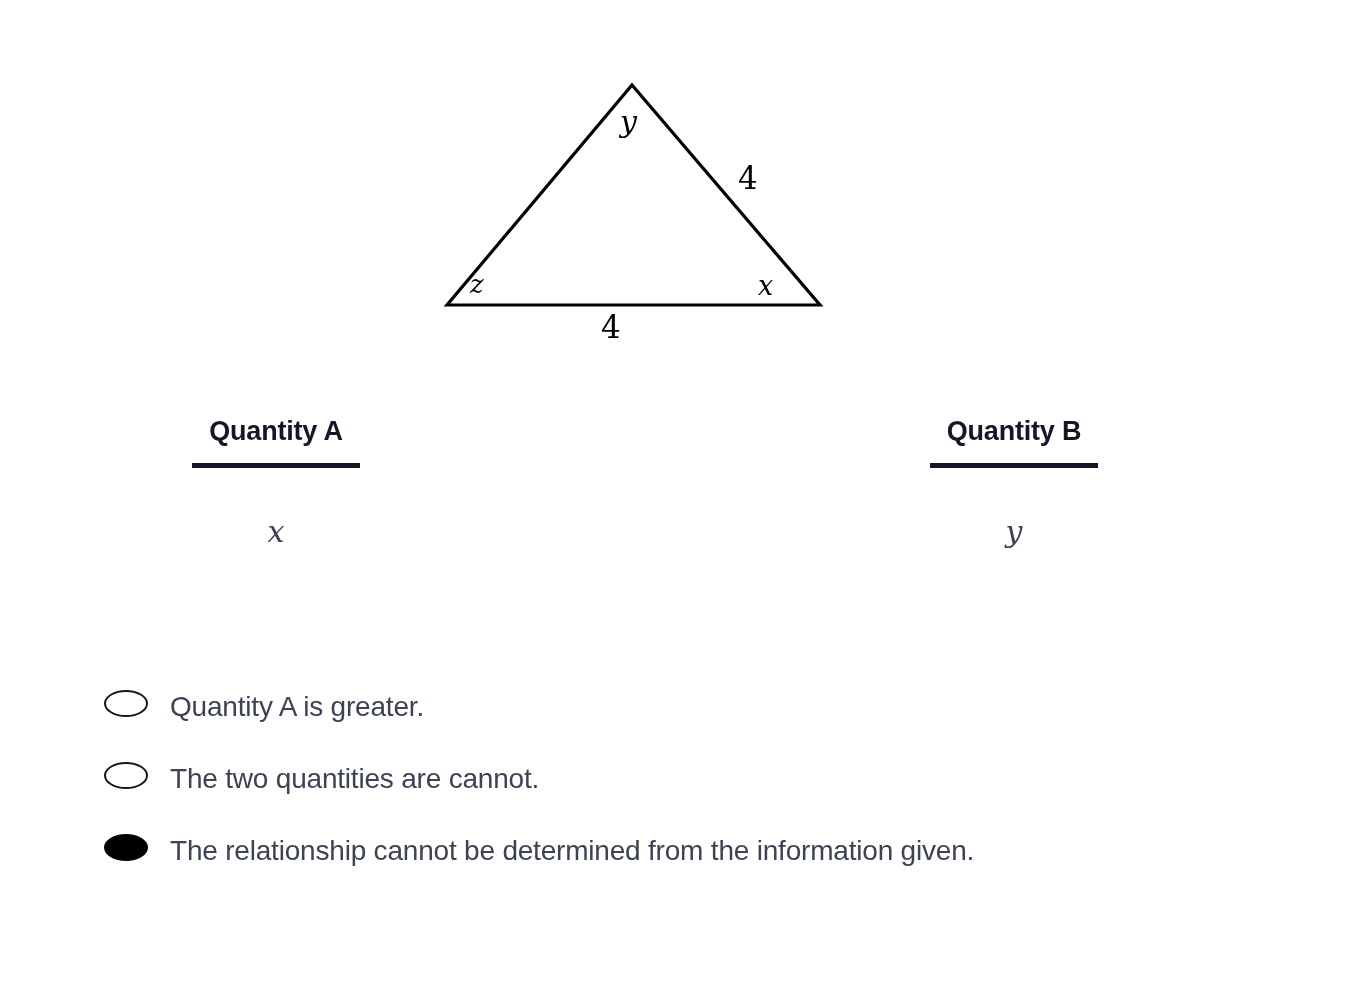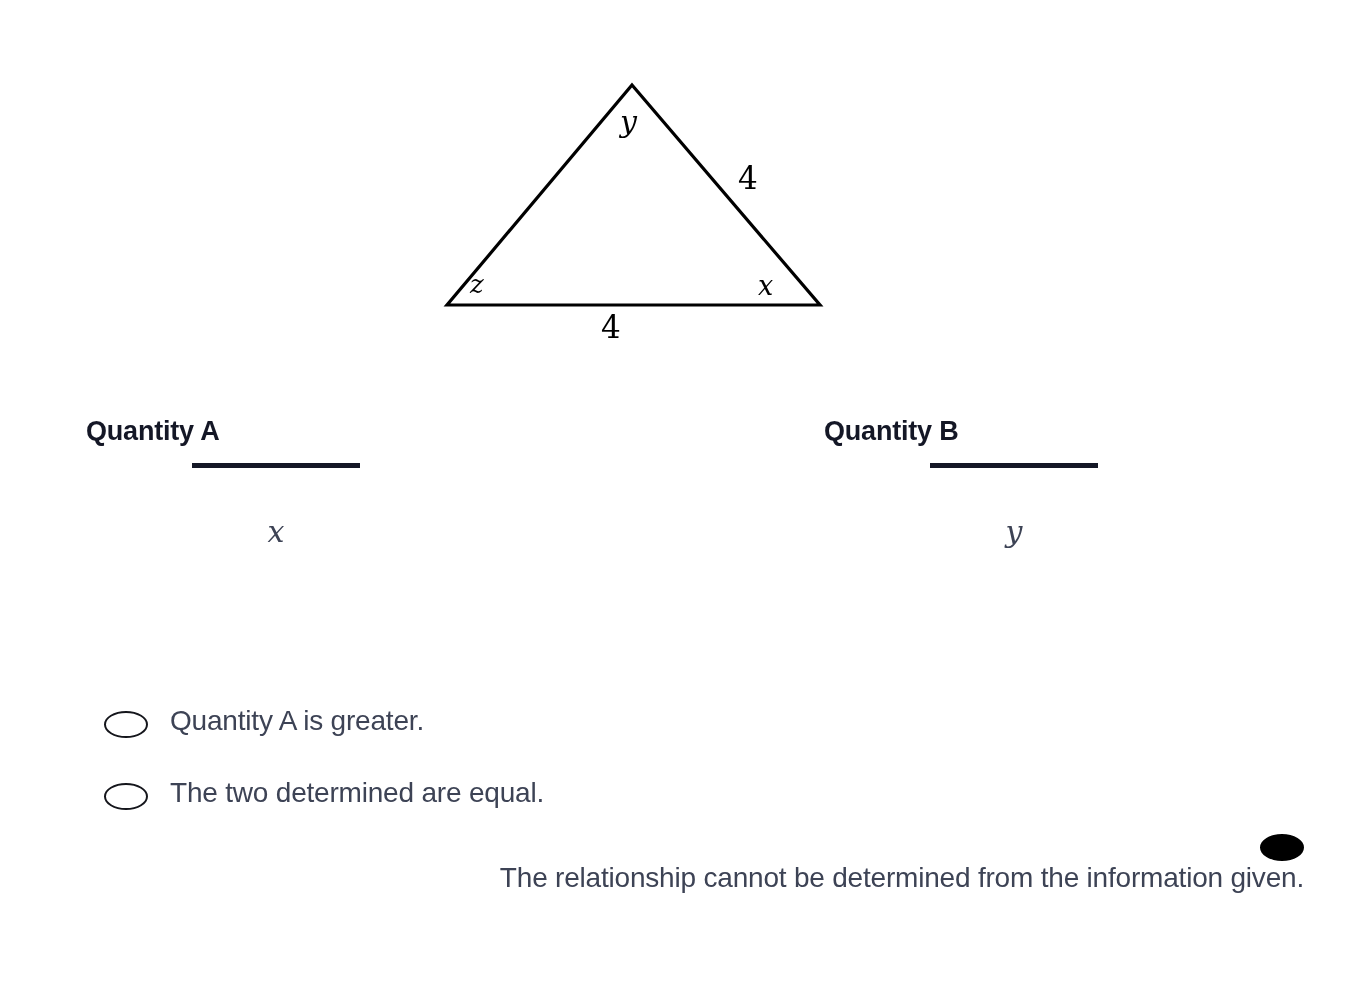--- a/index.html
+++ b/index.html
@@ -59,21 +59,21 @@
   }
   .quantity-col {
     position: absolute;
     top: 0;
     width: 380px;
   }
   #quantity-col-a { left: 86px; }
   #quantity-col-b { left: 824px; }
 
   .quantity-heading {
-    text-align: left;
+    text-align: center;
     font-family: "Liberation Sans", sans-serif;
     font-weight: bold;
     font-size: 27px;
     letter-spacing: -0.2px;
     color: #141726;
     line-height: 1.25;
   }
   .quantity-rule {
     margin: 14px auto 0 auto;
     width: 168px;
@@ -92,25 +92,25 @@
 
   
   #options {
     position: absolute;
     left: 104px;
     top: 690px;
     width: 1200px;
   }
   .option-row {
     display: flex;
-    align-items: flex-end;
+    align-items: flex-start;
     height: 48px;
     margin-bottom: 24px;
   }
-  .option-row:last-child { margin-bottom: 0; flex-direction: column; }
+  .option-row:last-child { margin-bottom: 0; }
 
   .radio {
     flex: 0 0 auto;
     width: 44px;
     height: 27px;
     border-radius: 50%;
     border: 2.5px solid #15161c;
     background: transparent;
     box-sizing: border-box;
   }
@@ -166,20 +166,20 @@
 <div id="options">
 
   <div class="option-row">
     <span class="radio"></span>
     <span class="option-label">Quantity A is greater.</span>
   </div>
 
 
   <div class="option-row">
     <span class="radio"></span>
-    <span class="option-label">The two determined are equal.</span>
+    <span class="option-label">The two quantities are cannot.</span>
   </div>
 
   <div class="option-row">
     <span class="radio selected"></span>
     <span class="option-label">The relationship cannot be determined from the information given.</span>
   </div>
 </div>
 
 </body></html>

